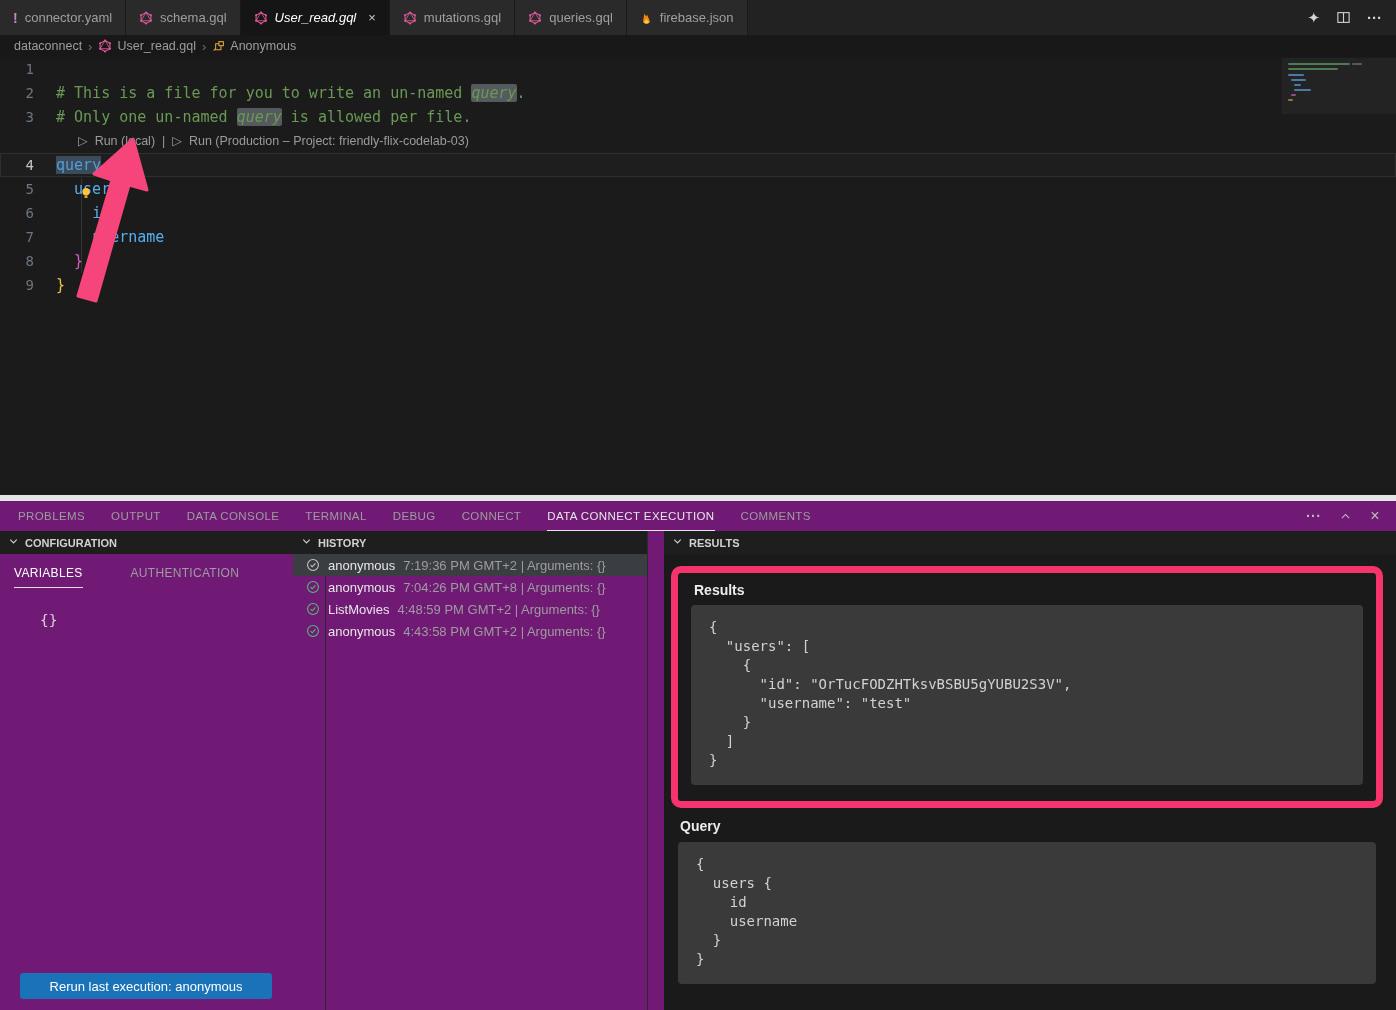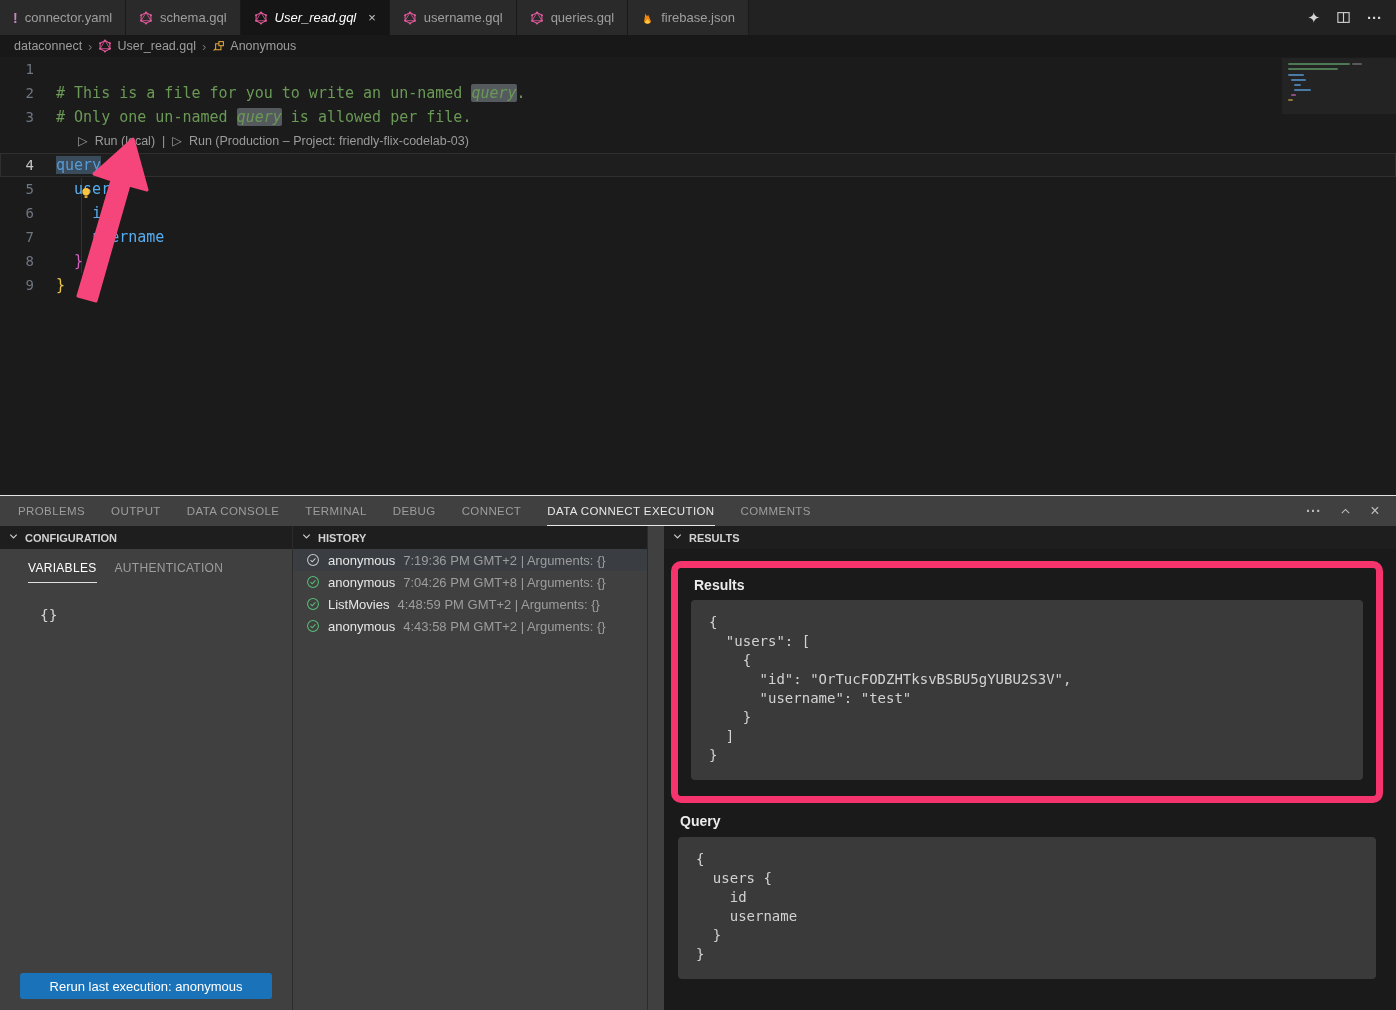--- a/index.html
+++ b/index.html
@@ -49,38 +49,38 @@
   .indent-guide { position:absolute; left:81px; top:121px; width:1px; height:95px; background:#333333; }
 
   
   .minimap { position:absolute; right:0; top:0; width:114px; height:240px; }
   .mm-slider { position:absolute; left:0; right:0; top:1px; height:56px; background:#2a2a2a; opacity:.55; }
   .mm-bar { position:absolute; height:2px; border-radius:1px; }
 
   .arrow-overlay { position:absolute; inset:0; pointer-events:none; z-index:6; }
 
   
-  .panel { position:absolute; top:495px; left:0; right:0; bottom:0; background:#404040; border-top:1px solid #e5e5e5; }
+  .panel { position:absolute; top:495px; left:0; right:0; bottom:0; background:#701a75; border-top:6px solid #e5e5e5; }
   .panel-tabs { height:30px; display:flex; align-items:stretch; padding-left:18px; gap:26px;
     font-size:11.5px; letter-spacing:.4px; color:#9d9d9d; }
   .panel-tab { display:flex; align-items:center; border-bottom:1px solid transparent; cursor:pointer; white-space:nowrap; }
   .panel-tab.active { color:#e7e7e7; border-bottom-color:#e7e7e7; }
   .panel-actions { margin-left:auto; display:flex; align-items:center; gap:18px; padding-right:16px; color:#bdbdbd; }
   .panel-actions .glyph { font-size:14px; }
 
   .columns { position:absolute; top:30px; left:0; right:0; bottom:0; }
   .col { position:absolute; top:0; bottom:0; }
-  .col-config  { left:0; width:293px; border-right:1px solid #2b2b2b; }
+  .col-config  { left:0; width:326px; border-right:1px solid #2b2b2b; }
   .col-history { left:293px; width:355px; border-right:1px solid #2b2b2b; }
   .col-results { left:664px; right:0; }
   .section-head { height:23px; display:flex; align-items:center; gap:6px; padding-left:8px;
     font-size:11px; font-weight:700; color:#d2d2d2; background:#1e1e1e; }
 
   
-  .cfg-tabs { display:flex; gap:18px; padding:12px 0 0 28px; font-size:12px; letter-spacing:.3px; color:#9d9d9d; }
+  .cfg-tabs { display:flex; gap:48px; padding:12px 0 0 14px; font-size:12px; letter-spacing:.3px; color:#9d9d9d; }
   .cfg-tab { padding-bottom:7px; border-bottom:1.5px solid transparent; cursor:pointer; }
   .cfg-tab.active { color:#ffffff; border-bottom-color:#e0e0e0; }
   .cfg-value { margin:24px 0 0 40px; font-size:14.5px; color:#d4d4d4; }
   .rerun-btn { position:absolute; left:20px; bottom:11px; width:252px; height:26px; background:#1a73b8;
     border:none; border-radius:3px; color:#ffffff; font-size:13px; font-family:"Liberation Sans",sans-serif;
     display:flex; align-items:center; justify-content:center; cursor:pointer; }
 
   
   .hist-row { height:22px; display:flex; align-items:center; gap:8px; padding-left:13px;
     font-size:13px; color:#9d9d9d; cursor:pointer; white-space:nowrap; }
@@ -138,21 +138,21 @@
         <svg width="14" height="14" viewBox="0 0 16 16" class="icon-svg">
           <path d="M8 1.7L13.6 4.9V11.1L8 14.3L2.4 11.1V4.9Z" fill="none" stroke="#e45a9c" stroke-width="1.2"></path>
           <path d="M2.4 11.1L8 1.7L13.6 11.1Z" fill="none" stroke="#e45a9c" stroke-width="0.9"></path>
           <circle cx="8" cy="1.7" r="1.2" fill="#e45a9c"></circle>
           <circle cx="13.6" cy="4.9" r="1.2" fill="#e45a9c"></circle>
           <circle cx="13.6" cy="11.1" r="1.2" fill="#e45a9c"></circle>
           <circle cx="8" cy="14.3" r="1.2" fill="#e45a9c"></circle>
           <circle cx="2.4" cy="11.1" r="1.2" fill="#e45a9c"></circle>
           <circle cx="2.4" cy="4.9" r="1.2" fill="#e45a9c"></circle>
         </svg>
-        <span class="tab-label">username.gql</span>
+        <span class="tab-label">mutations.gql</span>
       </div>
       <div class="tab">
         <svg width="14" height="14" viewBox="0 0 16 16" class="icon-svg">
           <path d="M8 1.7L13.6 4.9V11.1L8 14.3L2.4 11.1V4.9Z" fill="none" stroke="#e45a9c" stroke-width="1.2"></path>
           <path d="M2.4 11.1L8 1.7L13.6 11.1Z" fill="none" stroke="#e45a9c" stroke-width="0.9"></path>
           <circle cx="8" cy="1.7" r="1.2" fill="#e45a9c"></circle>
           <circle cx="13.6" cy="4.9" r="1.2" fill="#e45a9c"></circle>
           <circle cx="13.6" cy="11.1" r="1.2" fill="#e45a9c"></circle>
           <circle cx="8" cy="14.3" r="1.2" fill="#e45a9c"></circle>
           <circle cx="2.4" cy="11.1" r="1.2" fill="#e45a9c"></circle>

